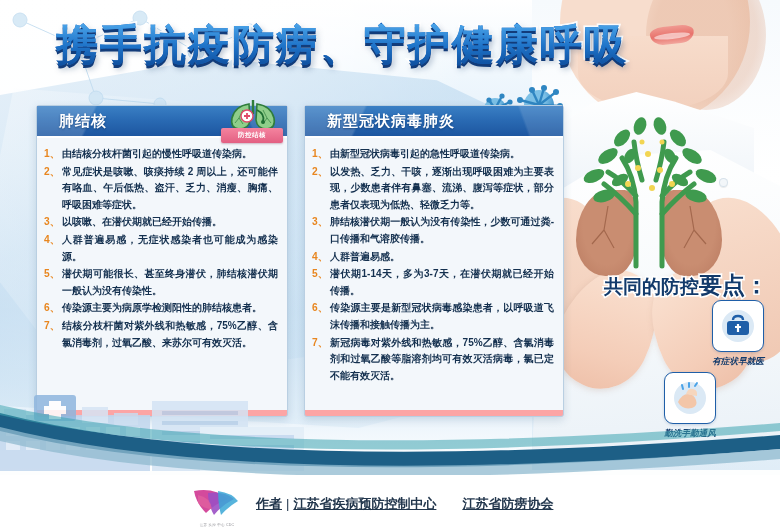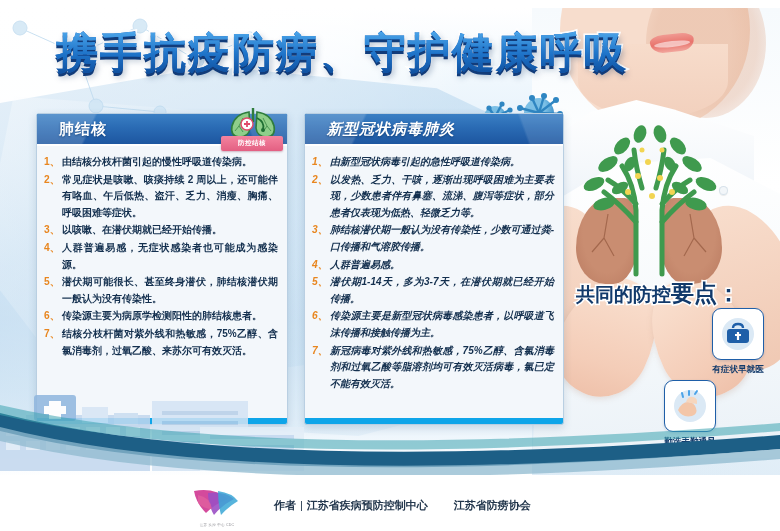--- a/index.html
+++ b/index.html
@@ -1,21 +1,21 @@
 <!DOCTYPE html>
 <html><head>
 <meta charset="utf-8">
 <style>
   html,body{margin:0;padding:0;}
   body{
     width:780px;height:531px;overflow:hidden;
     font-family:"Liberation Sans","DejaVu Sans",sans-serif;
     background:#ffffff;position:relative;
   }
-  .poster{position:absolute;inset:0;overflow:hidden;background:#fdfefe;margin-top:8px;}
+  .poster{position:absolute;inset:0;overflow:hidden;background:#fdfefe;}
 
   
   .bg-sky{
     position:absolute;left:0;top:0;width:780px;height:470px;
     background:
       radial-gradient(circle at 14% 8%, rgba(255,255,255,.95) 0 18%, rgba(255,255,255,0) 45%),
       linear-gradient(180deg,#ffffff 0%,#eff7fd 16%,#dceaf7 42%,#cfe3f4 66%,#e9f3fb 88%,#ffffff 100%);
   }
   .bg-poly{
     position:absolute;left:0;top:58px;width:560px;height:370px;
@@ -107,26 +107,26 @@
   .title-fill{
     position:absolute;left:56px;top:24px;width:660px;
     font-size:42px;font-weight:700;letter-spacing:2px;line-height:1;
     background:linear-gradient(180deg,#4aa3e8 0%,#1f74c9 52%,#0f4f9e 100%);
     -webkit-background-clip:text;background-clip:text;color:transparent;
     white-space:nowrap;
   }
 
   
   .panel{
-    position:absolute;background:#0ea5e9;
+    position:absolute;background:#fca5a5;
     border:1px solid #b9cfe2;border-radius:3px;
     box-shadow:0 3px 9px rgba(60,100,140,.20);
   }
   .panel-a{left:36px;top:105px;width:250px;height:310px;}
-  .panel-b{left:304px;top:105px;width:258px;height:310px;font-style:italic;}
+  .panel-b{left:304px;top:105px;width:258px;height:310px;}
   .panel-hd{
     position:relative;height:30px;
     background:linear-gradient(180deg,#3a7fc4 0%,#2a6bb4 45%,#1d56a0 100%);
     border-bottom:2px solid #ffffff;
     display:flex;align-items:center;
   }
   .panel-hd:before{
     content:"";position:absolute;inset:0;opacity:.30;
     background:
       linear-gradient(115deg,rgba(255,255,255,.55) 0 22%,rgba(255,255,255,0) 23% 100%),
@@ -160,46 +160,46 @@
     box-shadow:0 1px 2px rgba(120,30,60,.3);
   }
   .ribbon span{font-size:6.5px;color:#fff;font-weight:700;letter-spacing:.5px;}
 
   
   .virus{position:absolute;border-radius:50%;
     background:radial-gradient(circle at 36% 32%,#7cc0e6 0 38%,#3f93cc 72%,#2a78b3 100%);}
 
   
   .prev-title{
-    position:absolute;right:12px;top:270px;width:220px;text-align:center;
+    position:absolute;right:12px;top:270px;width:220px;text-align:right;
     font-size:19px;font-weight:700;color:#123a6b;letter-spacing:0px;
     -webkit-text-stroke:3px #ffffff;paint-order:stroke fill;white-space:nowrap;
   }
   .prev-title .big{font-size:23px;}
-  .icons-row{position:absolute;display:flex;gap:0;}
+  .icons-row{position:absolute;display:flex;gap:0;font-style:italic;}
   .row1{right:14px;top:300px;}
   .row2{right:62px;top:372px;}
   .icon-cell{width:56px;display:flex;flex-direction:column;align-items:center;}
   .icon-box{
     width:50px;height:50px;background:#ffffff;border:1.6px solid #1f5fa8;border-radius:9px;
     display:flex;align-items:center;justify-content:center;box-shadow:0 1px 3px rgba(40,80,130,.2);
   }
   .icon-cap{margin-top:4px;font-size:8.6px;font-weight:700;color:#123a6b;white-space:nowrap;}
 
   
   .hospital{position:absolute;left:0;bottom:60px;width:310px;height:90px;opacity:.85;}
   .swoosh{position:absolute;left:0;bottom:36px;width:780px;height:90px;}
   .footer{
     position:absolute;left:0;bottom:0;width:780px;height:56px;background:#ffffff;
     display:flex;align-items:center;
   }
   .logo{position:absolute;left:188px;bottom:12px;width:56px;height:34px;}
   .logo-cap{position:absolute;left:186px;bottom:4px;width:62px;text-align:center;
     font-size:3.6px;color:#8d8d93;letter-spacing:.2px;line-height:4.4px;}
-  .foot-text{position:absolute;left:274px;bottom:18px;font-size:11px;font-weight:700;color:#23374d;white-space:nowrap;}
+  .foot-text{position:absolute;left:256px;bottom:18px;font-size:13px;font-weight:700;color:#23374d;white-space:nowrap;text-decoration:underline;}
   .foot-text .sep{color:#23374d;font-weight:400;margin:0 4px;}
   .foot-gap{display:inline-block;width:26px;}
 </style>
 </head>
 <body>
 
 <div class="poster">
 
   <div class="bg-sky"></div>
   <div class="bg-poly"></div>

